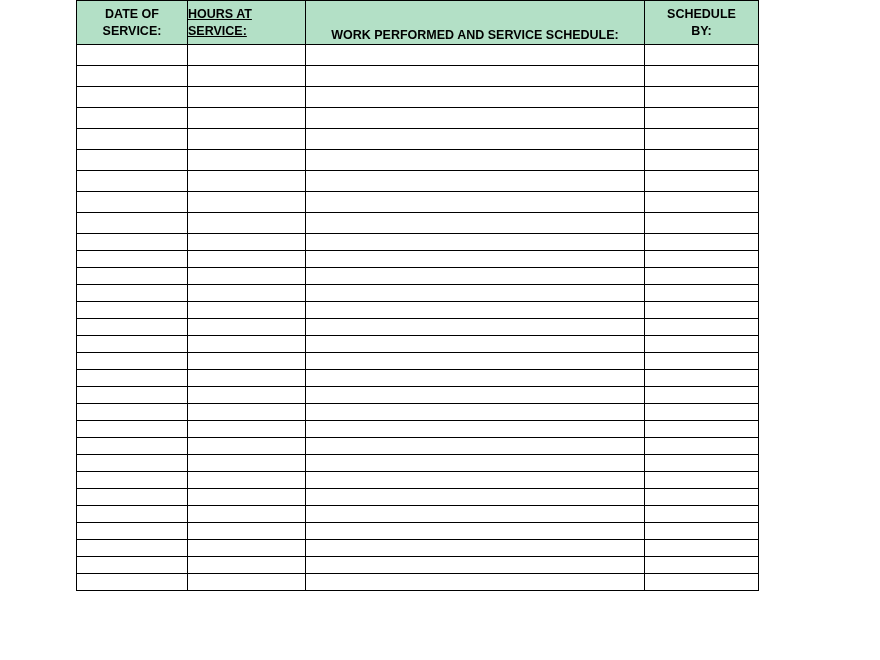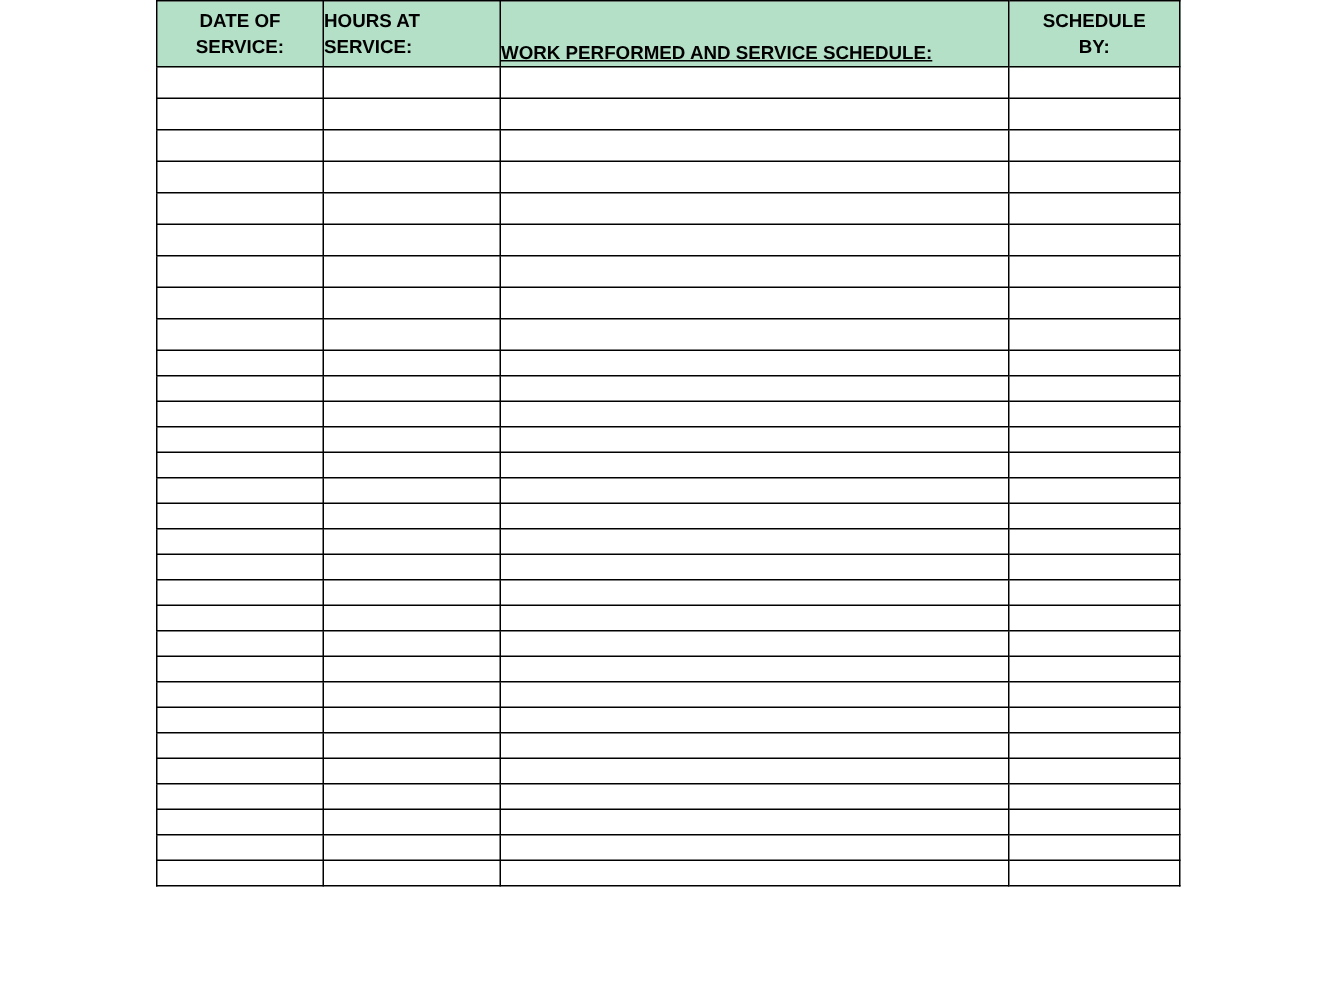--- a/index.html
+++ b/index.html
@@ -19,21 +19,20 @@
     height: 660px;
     background: #ffffff;
   }
   table.log {
     position: absolute;
     left: 76px;
     top: 0px;
     border-collapse: collapse;
     table-layout: fixed;
     background: #ffffff;
-    margin-left: 28px;
   }
   table.log col.c-date    { width: 111px; }
   table.log col.c-hours   { width: 118px; }
   table.log col.c-work    { width: 339px; }
   table.log col.c-by      { width: 114px; }
 
   table.log th, table.log td {
     border: 1px solid #000000;
     padding: 0;
     margin: 0;
@@ -48,26 +47,26 @@
     line-height: 1.35;
     box-sizing: border-box;
   }
   th.h-date, th.h-by {
     text-align: center;
     padding: 0 4px;
   }
   th.h-hours {
     text-align: left;
     padding: 0 0 0 3px;
+    text-decoration: underline;
   }
   th.h-work {
-    text-align: left;
+    text-align: center;
     vertical-align: bottom;
     padding: 0 4px 3px 4px;
-    text-decoration: underline;
   }
   th .hl {
     display: block;
   }
   th.h-hours .hl {
     text-align: left;
   }
   tbody td {
     height: 21px;
     box-sizing: border-box;

